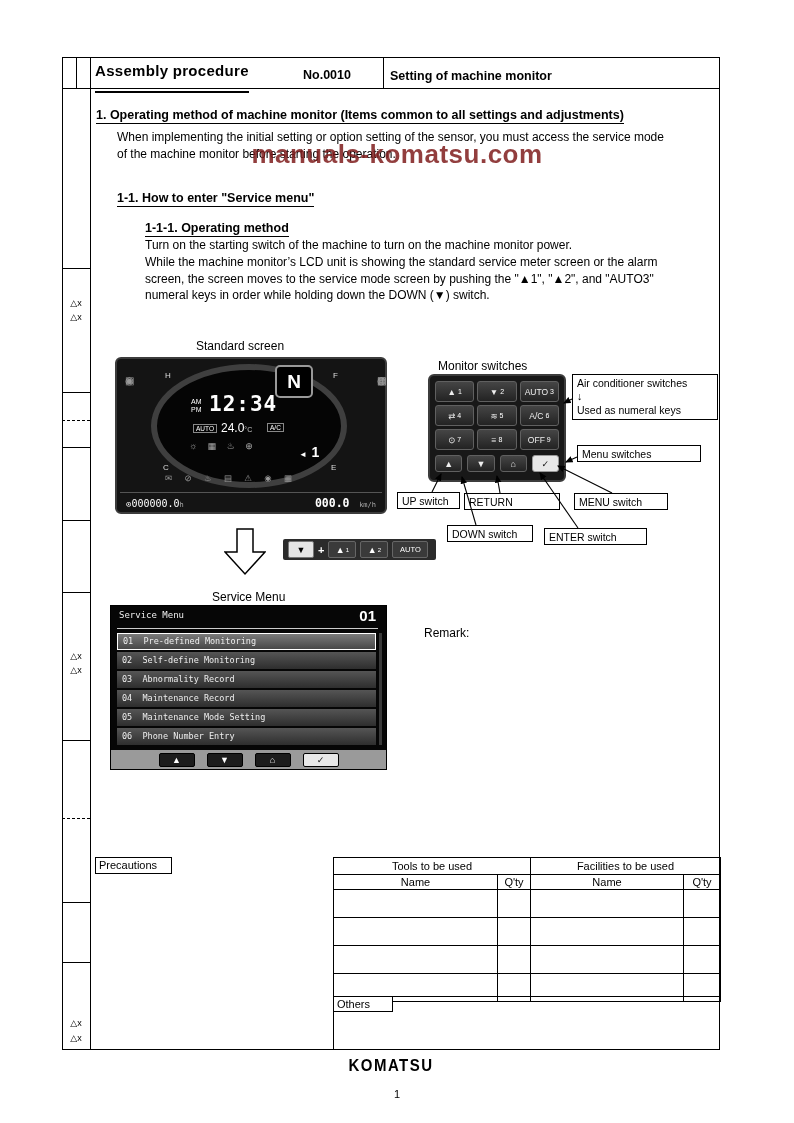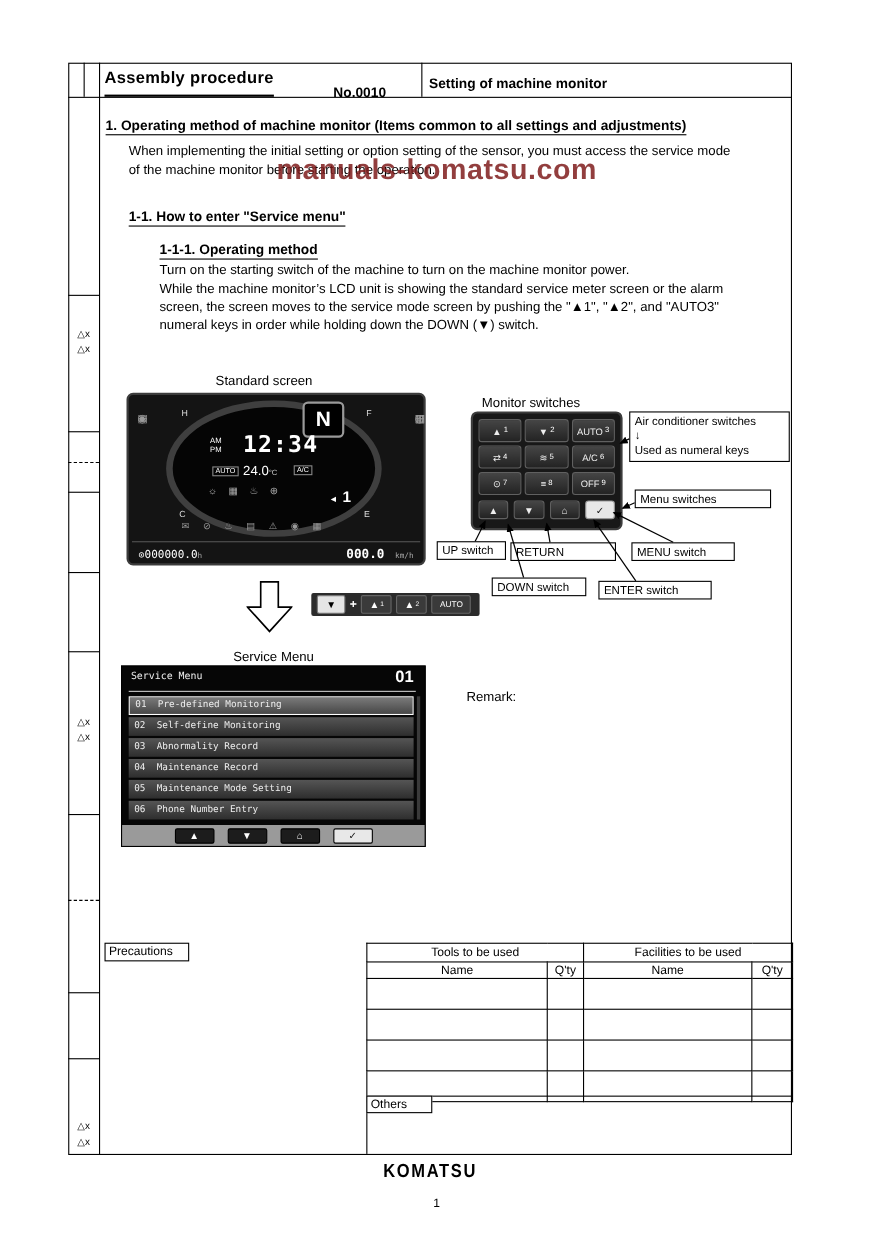--- a/index.html
+++ b/index.html
@@ -4,34 +4,34 @@
 <style>
   html,body{margin:0;padding:0;background:#e8e8e8;}
   .page{position:relative;width:794px;height:1123px;background:#fff;font-family:"Liberation Sans",sans-serif;color:#000;overflow:hidden;margin:0 auto;}
   .abs{position:absolute;}
   .hline{position:absolute;height:0;border-top:1.4px solid #000;}
   .vline{position:absolute;width:0;border-left:1.4px solid #000;}
   .rect{position:absolute;border:1.6px solid #000;box-sizing:border-box;}
   .mtick{position:absolute;left:62px;width:28px;height:0;border-top:1px solid #000;}
   .mdash{border-top-style:dashed;}
   .rmark{position:absolute;left:63px;width:26px;font-size:9px;text-align:center;color:#000;}
-  .h1{font-size:15px;font-weight:bold;border-bottom:2px solid #000;padding-bottom:7px;letter-spacing:0.3px;}
+  .h1{font-size:15px;font-weight:bold;border-bottom:2px solid #000;padding-bottom:12px;letter-spacing:0.3px;}
   .hbold{font-size:12.5px;font-weight:bold;}
   .headu{font-size:12.5px;font-weight:bold;border-bottom:1.4px solid #000;padding-bottom:1px;display:inline-block;}
   .para{font-size:12px;line-height:16.5px;}
   .figlabel{font-size:12px;}
   .callout{position:absolute;border:1px solid #000;background:#fff;font-size:10.5px;padding:1.5px 4px;box-sizing:border-box;white-space:nowrap;}
   .watermark{position:absolute;left:0;right:0;top:139px;text-align:center;font-size:26px;font-weight:bold;color:#7f1d1d;opacity:.85;z-index:60;letter-spacing:.5px;}
   
   .monitor{background:#141414;border:2px solid #3c3c3c;border-radius:6px;box-sizing:border-box;}
   .monitor *{position:absolute;}
   .oval{left:34px;top:5px;width:196px;height:124px;border:6px solid #3f3f3f;border-radius:50%;background:#050505;box-sizing:border-box;}
   .nbadge{left:158px;top:6px;width:34px;height:29px;background:#000;border:2px solid #999;border-radius:5px;color:#fff;font-weight:bold;font-size:19px;display:flex;align-items:center;justify-content:center;}
   .glet{font-size:8px;color:#ddd;}
-  .mtime{left:92px;top:33px;font-family:"DejaVu Sans Mono",monospace;font-weight:bold;font-size:21px;color:#fff;letter-spacing:1px;margin-left:12px;}
+  .mtime{left:92px;top:33px;font-family:"DejaVu Sans Mono",monospace;font-weight:bold;font-size:21px;color:#fff;letter-spacing:1px;}
   .mbadge{font-size:6.5px;color:#fff;border:1px solid #888;padding:0 2px;}
   .iconcol{display:flex;flex-direction:column;gap:14px;color:#9a9a9a;font-size:10px;position:absolute;}
   .bstrip{left:3px;right:3px;top:133px;height:18px;border-top:1px solid #555;display:flex;justify-content:space-between;align-items:center;padding:0 6px;font-family:"DejaVu Sans Mono",monospace;box-sizing:border-box;position:absolute;}
   .bstrip span{position:static;}
   
   .keypad{background:#181818;border:2px solid #3c3c3c;border-radius:6px;padding:5px;display:flex;flex-direction:column;gap:3px;box-sizing:border-box;}
   .krow{display:flex;gap:3px;}
   .kbtn{width:40px;height:21px;background:linear-gradient(#454545,#232323);border:1px solid #606060;border-radius:3px;color:#eee;display:flex;align-items:center;justify-content:center;gap:2px;box-sizing:border-box;}
   .kg{font-size:8.5px;} .kn{font-size:7px;color:#fff;}
   .kmenurow{display:flex;gap:5px;margin-top:2px;}
@@ -77,21 +77,21 @@
   <div class="mtick" style="top:902px;"></div>
   <div class="mtick" style="top:962px;"></div>
   <div class="rmark" style="top:298px;">△x</div>
   <div class="rmark" style="top:312px;">△x</div>
   <div class="rmark" style="top:651px;">△x</div>
   <div class="rmark" style="top:665px;">△x</div>
   <div class="rmark" style="top:1018px;">△x</div>
   <div class="rmark" style="top:1033px;">△x</div>
 
   <div class="abs" style="left:95px;top:62px;"><span class="h1">Assembly procedure</span></div>
-  <div class="abs hbold" style="left:303px;top:77px;text-align:center;">No.0010</div>
+  <div class="abs hbold" style="left:303px;top:68px;text-align:center;">No.0010</div>
   <div class="abs hbold" style="left:390px;top:69px;">Setting of machine monitor</div>
 
   <div class="watermark">manuals-komatsu.com</div>
 
   <div class="abs" style="left:96px;top:105px;"><span class="headu">1. Operating method of machine monitor (Items common to all settings and adjustments)</span></div>
   <div class="abs para" style="left:117px;top:129px;width:558px;">When implementing the initial setting or option setting of the sensor, you must access the service mode of the machine monitor before starting the operation.</div>
 
   <div class="abs" style="left:117px;top:188px;"><span class="headu">1-1. How to enter "Service menu"</span></div>
   <div class="abs" style="left:145px;top:218px;"><span class="headu">1-1-1. Operating method</span></div>
   <div class="abs para" style="left:145px;top:237px;width:552px;">Turn on the starting switch of the machine to turn on the machine monitor power.</div>

